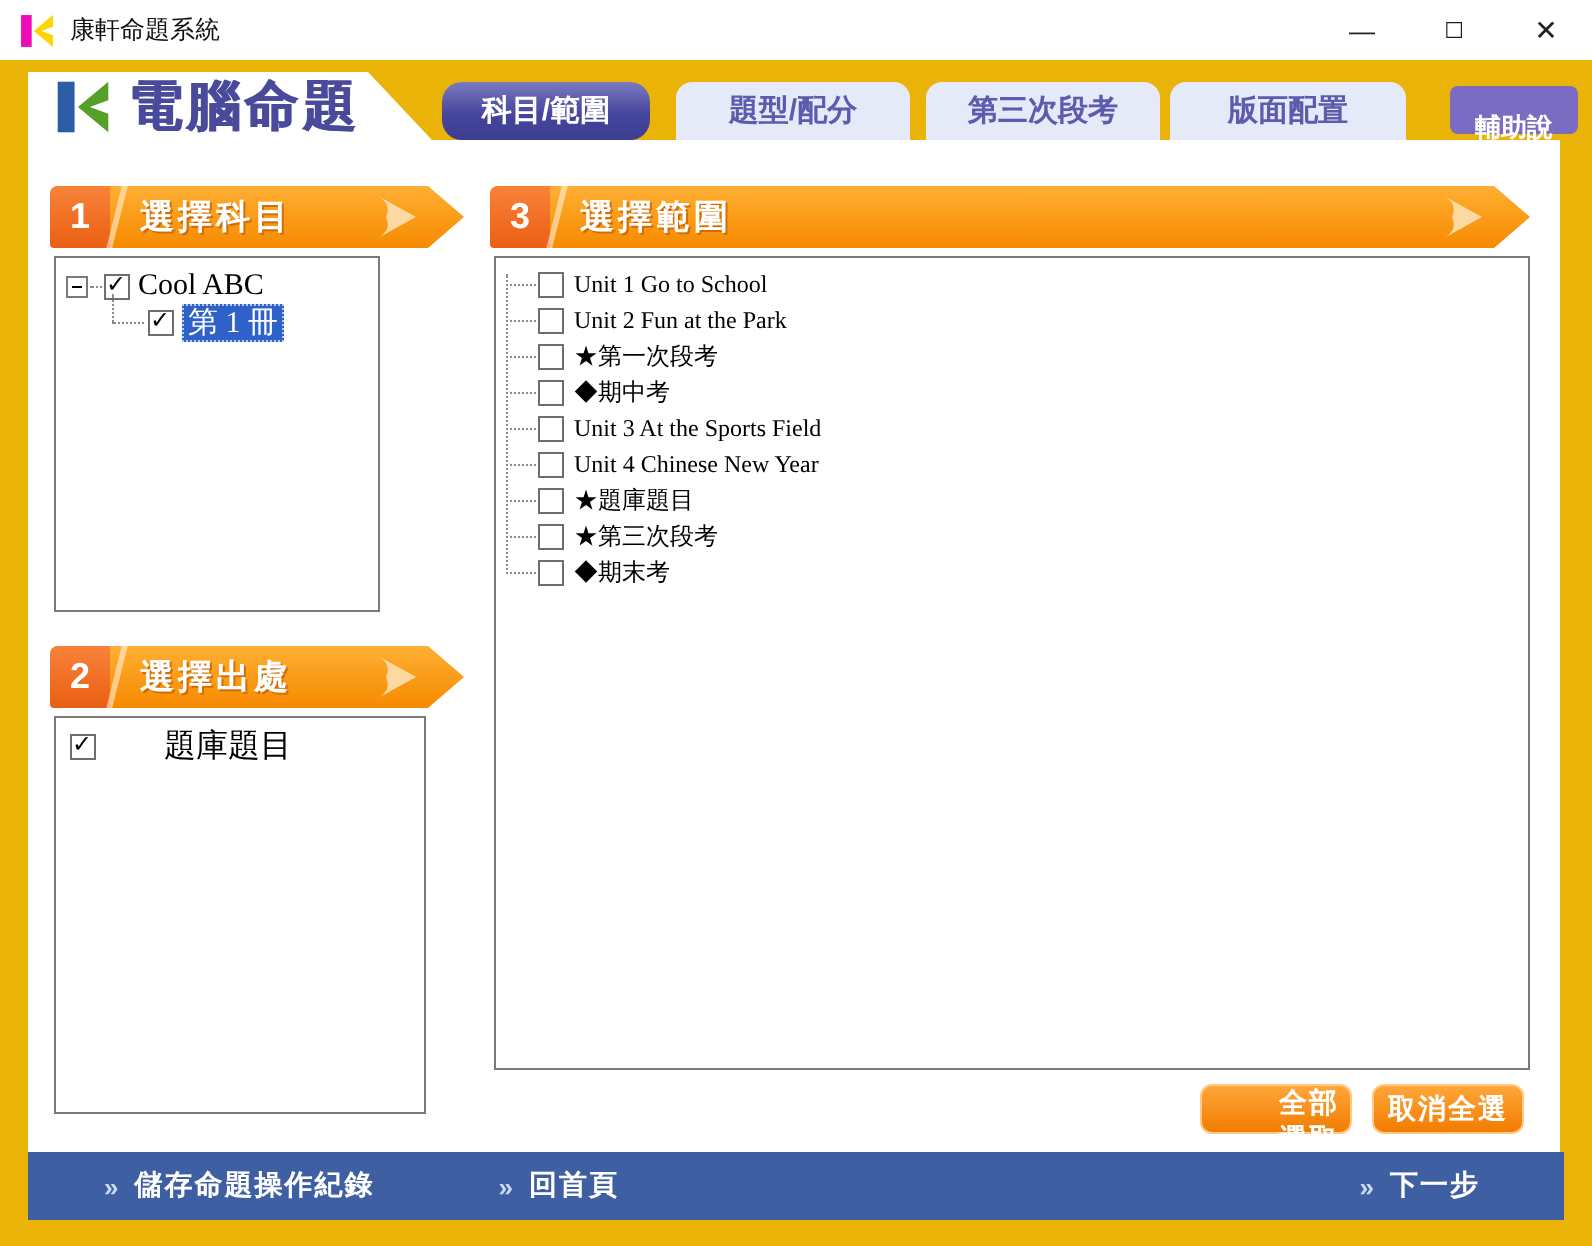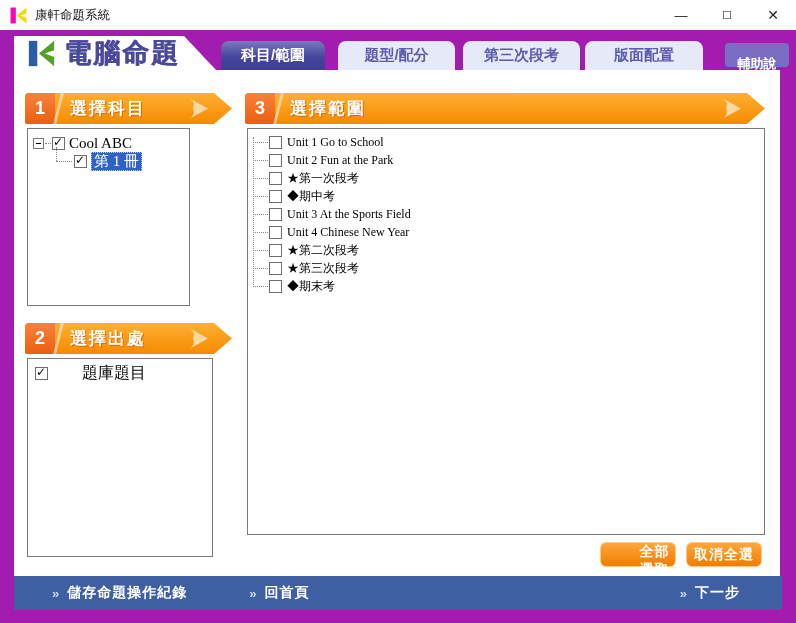--- a/index.html
+++ b/index.html
@@ -9,33 +9,33 @@
   
   .titlebar{position:absolute;left:0;top:0;width:796px;height:30px;background:#ffffff;display:flex;align-items:center;}
   .titlebar .app-icon{margin-left:10px;width:17px;height:17px;flex:0 0 auto;}
   .titlebar .title-text{margin-left:8px;font-size:12.5px;color:#111;}
   .win-controls{position:absolute;right:0;top:0;height:30px;display:flex;}
   .win-btn{width:46px;height:30px;display:flex;align-items:center;justify-content:center;color:#222;font-size:13px;cursor:default;}
   .win-btn.max{font-size:11px;}
   .win-btn.close{font-size:14px;}
 
   
-  .frame{position:absolute;left:0;top:30px;width:796px;height:593px;background:#a21caf;}
+  .frame{position:absolute;left:0;top:30px;width:796px;height:593px;background:#eab308;}
 
   
   .logo-panel{position:absolute;left:14px;top:6px;width:202px;height:34px;background:#ffffff;
     clip-path:polygon(0 0,170px 0,100% 100%,0 100%);display:flex;align-items:center;}
   .logo-panel svg{margin-left:14px;width:27px;height:27px;}
   .logo-title{margin-left:9px;font-size:27px;font-weight:bold;color:#4a4a9c;letter-spacing:2px;
     text-shadow:0.7px 0 0 #4a4a9c;white-space:nowrap;}
 
   
   .tab{position:absolute;top:11px;height:29px;border-radius:8px 8px 0 0;display:flex;align-items:center;justify-content:center;
     font-size:15px;font-weight:bold;background:#e6e9f7;color:#5c5cae;cursor:pointer;}
-  .tab.active{background:linear-gradient(#7a7ac2,#45459c 55%,#3d3d92);color:#ffffff;}
+  .tab.active{background:linear-gradient(#7a7ac2,#45459c 55%,#3d3d92);color:#ffffff;border-radius:10px;}
   .tab-bump{position:absolute;left:256px;top:40px;width:34px;height:13px;background:#44449b;border-radius:0 0 17px 17px;
     display:flex;align-items:flex-start;justify-content:center;}
   .tab-bump span{color:#c3c9f0;font-size:10px;line-height:10px;transform:rotate(90deg);}
   .help-btn{position:absolute;left:725px;top:13px;width:64px;height:22px;background:#7a6cc3;border:none;border-radius:4px;
     color:#fff;font-size:13px;font-weight:bold;font-family:"Liberation Sans",sans-serif;cursor:pointer;padding:12px;}
 
   
   .main-panel{position:absolute;left:14px;top:40px;width:766px;height:507px;background:#ffffff;}
 
   
@@ -233,21 +233,21 @@
 
             <div class="range-row">
               <span class="range-stub"></span>
               <span class="cb"></span>
               <span class="range-label">Unit 4 Chinese New Year</span>
             </div>
 
             <div class="range-row">
               <span class="range-stub"></span>
               <span class="cb"></span>
-              <span class="range-label">★第二次段考</span>
+              <span class="range-label">★題庫題目</span>
             </div>
 
             <div class="range-row">
               <span class="range-stub"></span>
               <span class="cb"></span>
               <span class="range-label">★第三次段考</span>
             </div>
 
             <div class="range-row">
               <span class="range-stub"></span>

